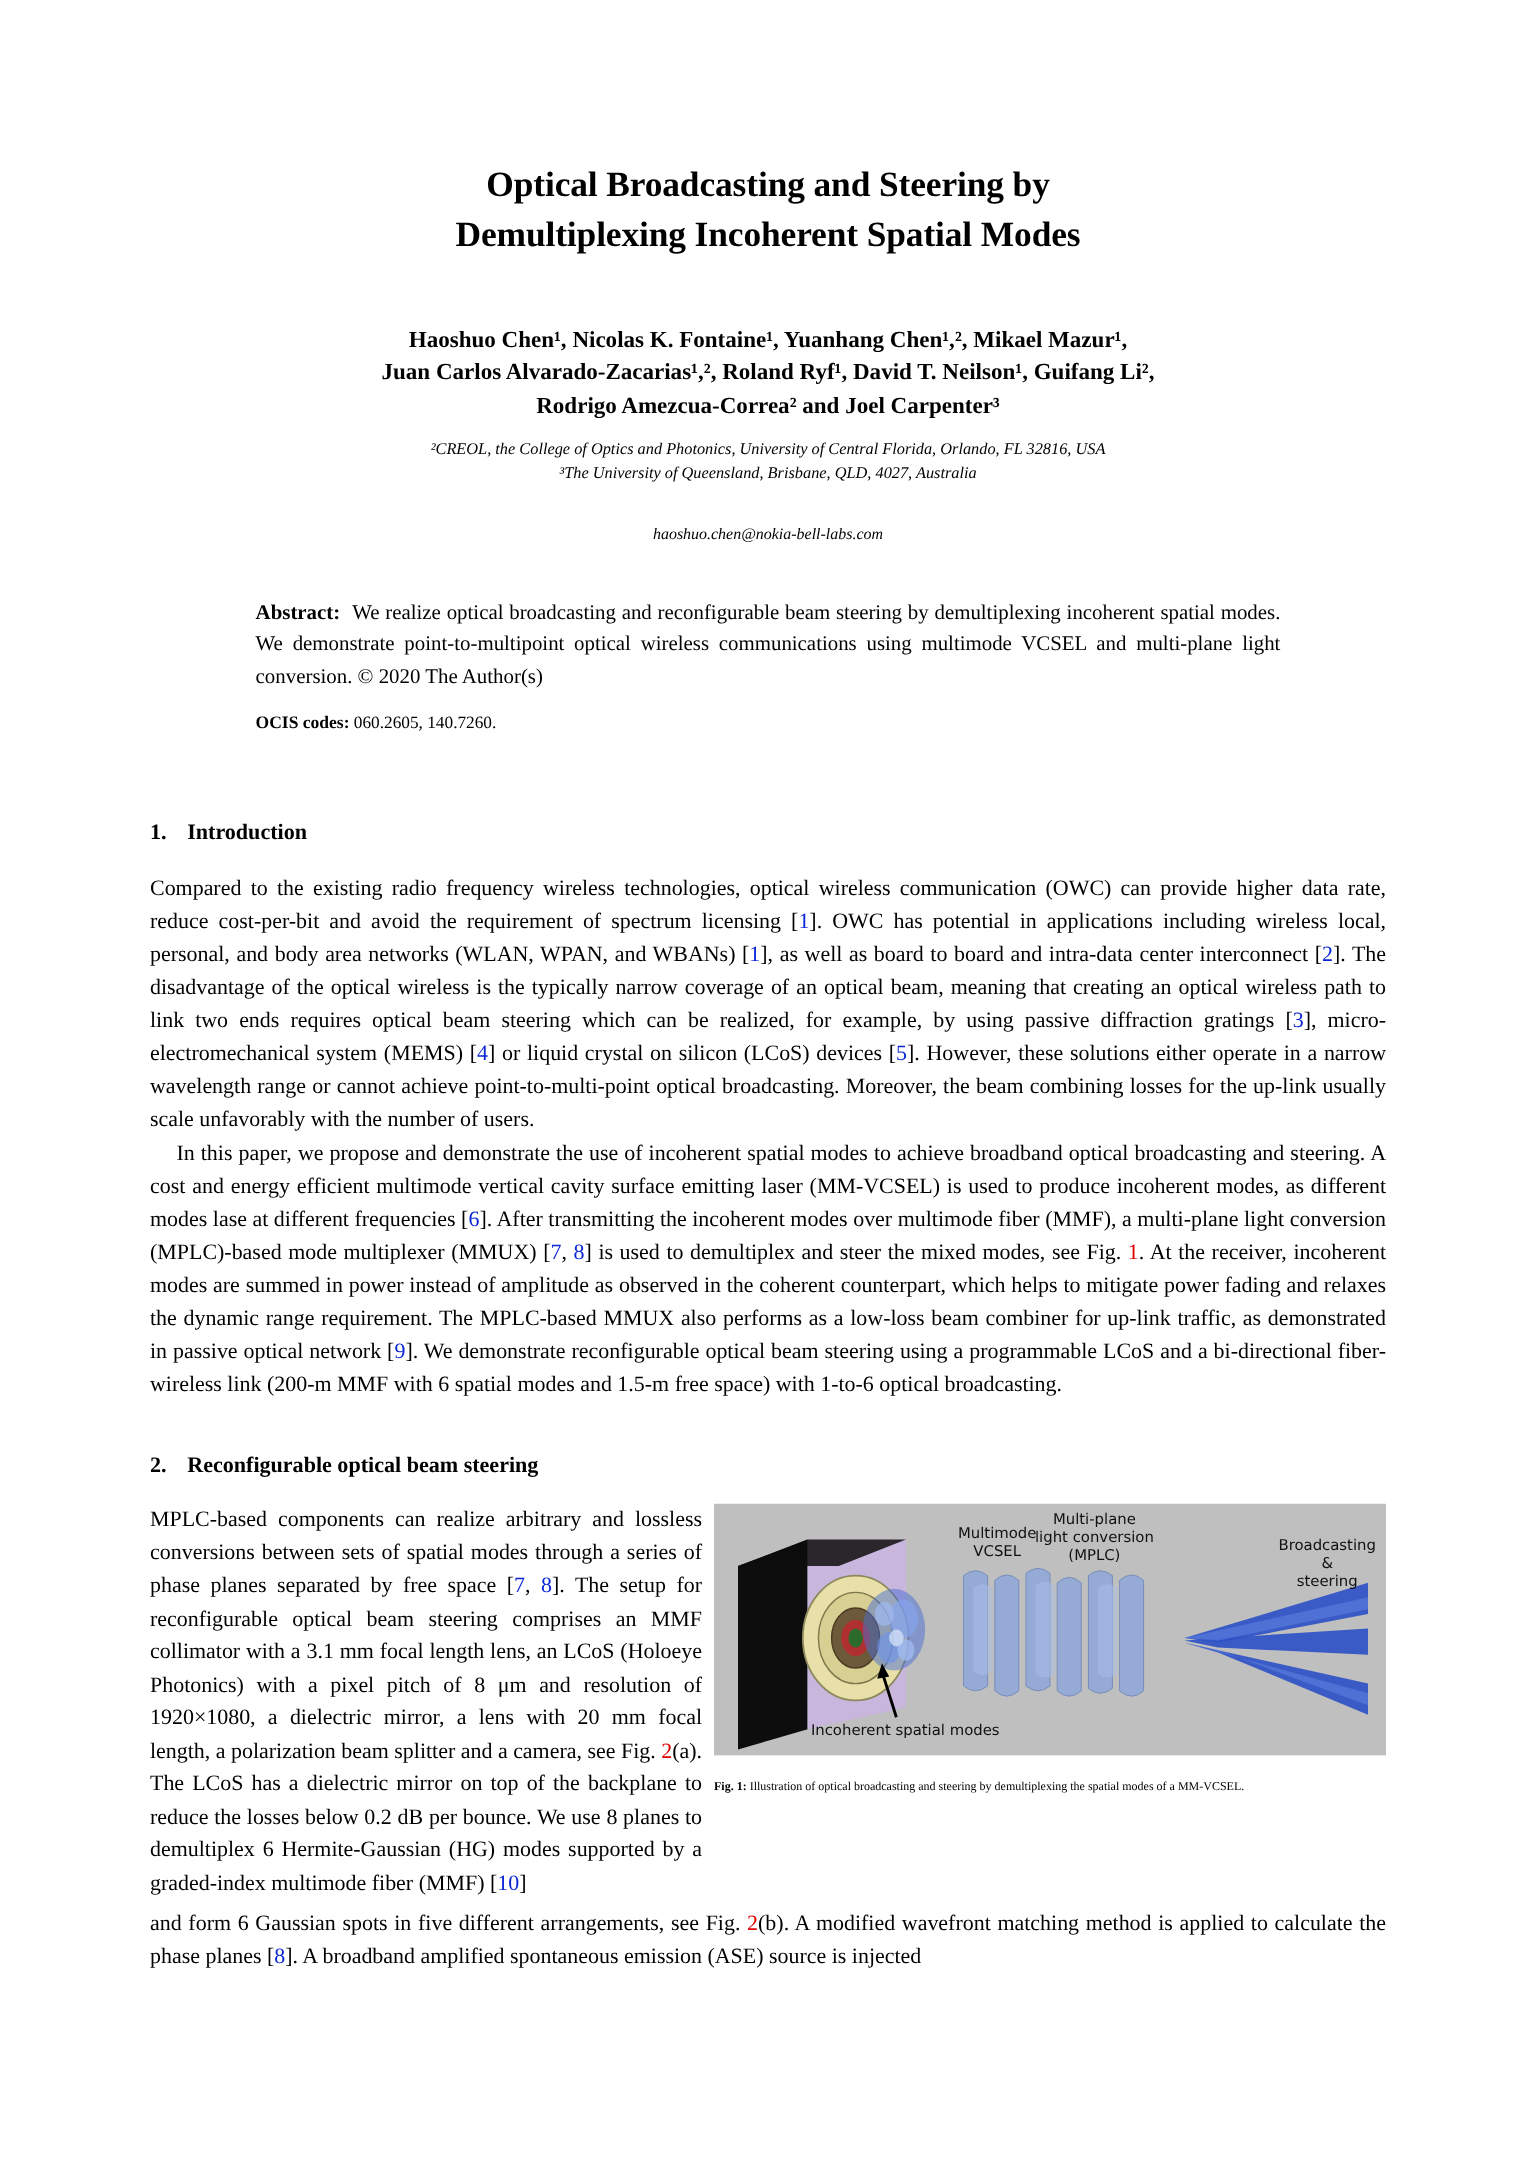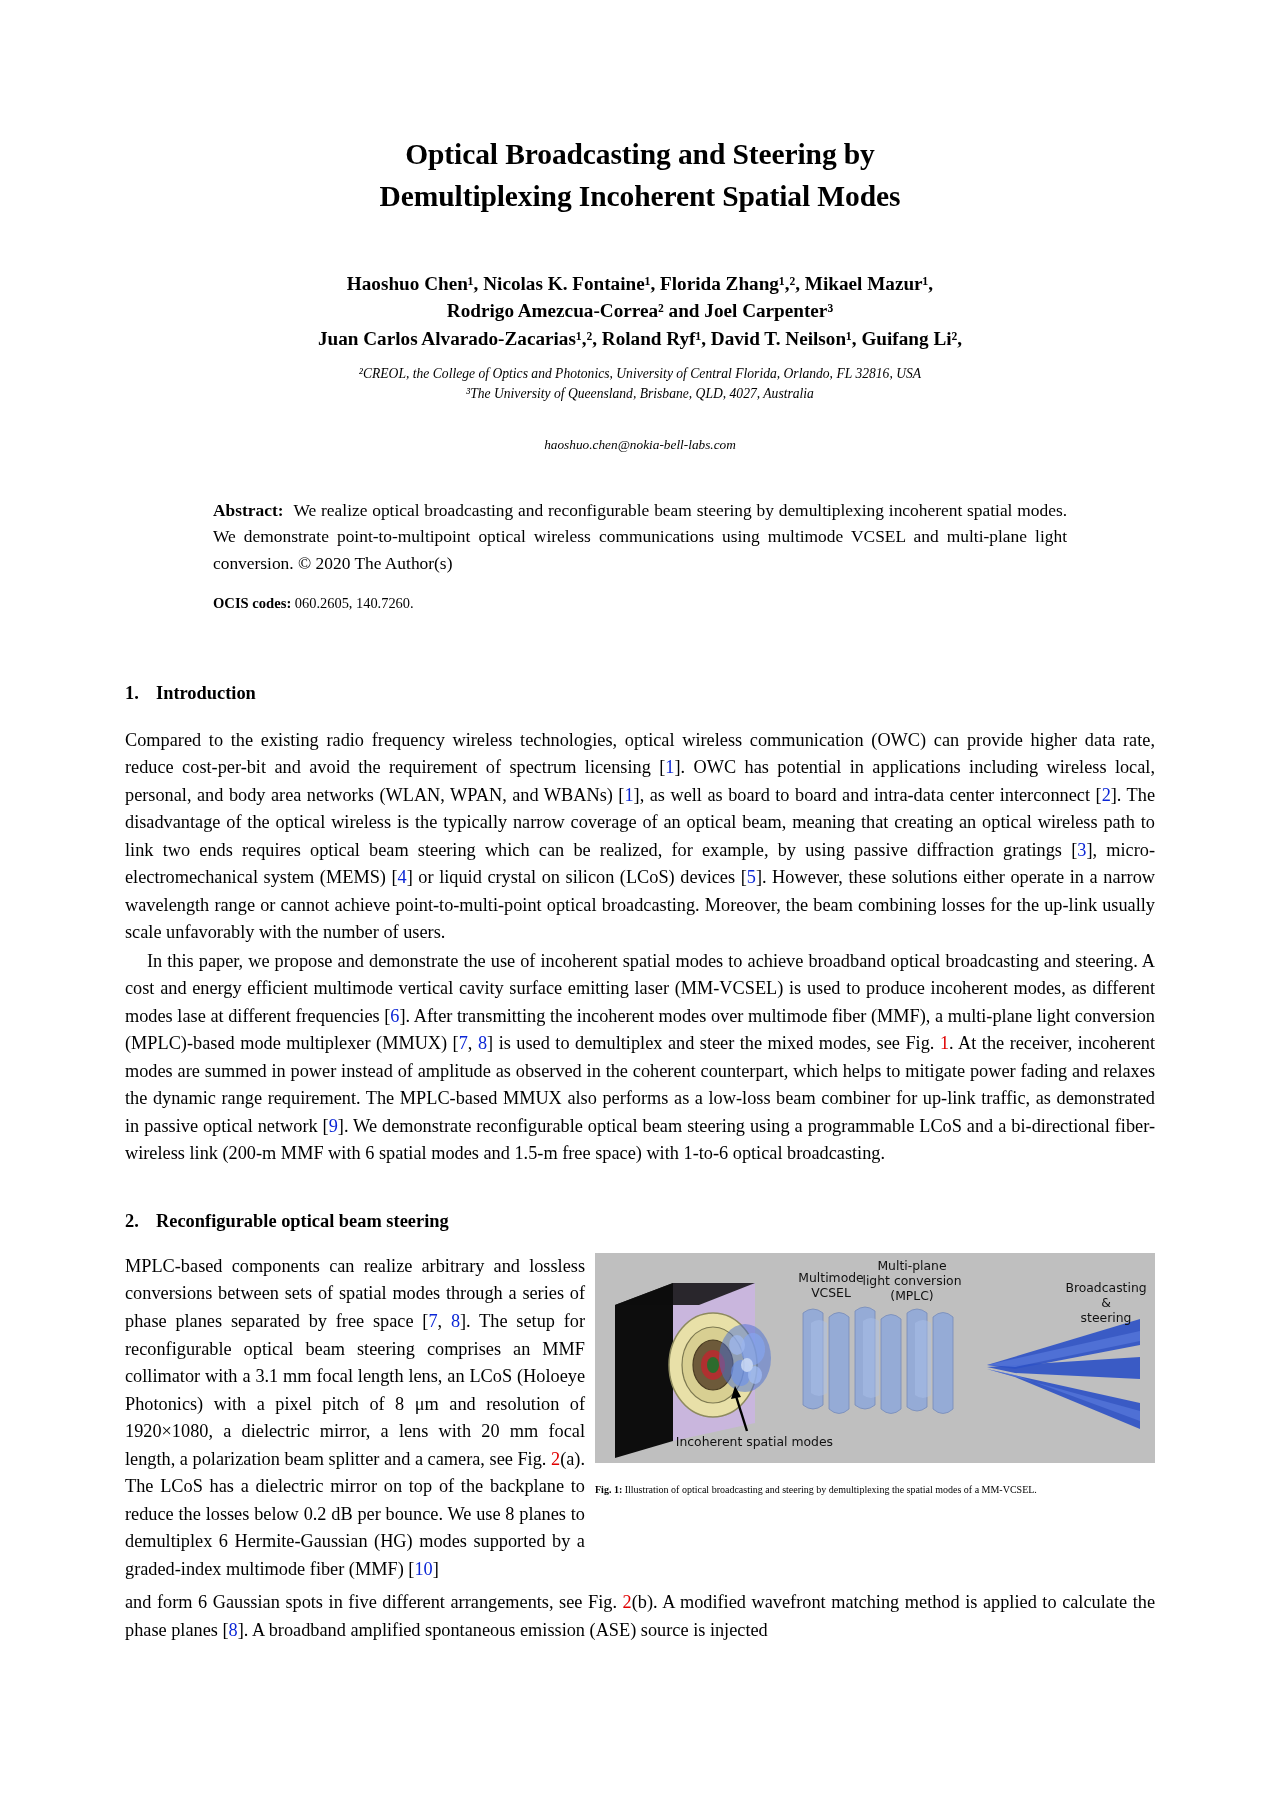--- a/index.html
+++ b/index.html
@@ -168,23 +168,23 @@
 <body>
 
 <div class="page">
 
   <h1 class="title">
     <span class="tline">Optical Broadcasting and Steering by</span>
     <span class="tline">Demultiplexing Incoherent Spatial Modes</span>
   </h1>
 
   <div class="authors">
-    <span class="aline">Haoshuo Chen¹, Nicolas K. Fontaine¹, Florida Zhang¹,², Mikael Mazur¹,</span>
+    <span class="aline">Haoshuo Chen¹, Nicolas K. Fontaine¹, Yuanhang Chen¹,², Mikael Mazur¹,</span>
+    <span class="aline">Juan Carlos Alvarado-Zacarias¹,², Roland Ryf¹, David T. Neilson¹, Guifang Li²,</span>
     <span class="aline">Rodrigo Amezcua-Correa² and Joel Carpenter³</span>
-    <span class="aline">Juan Carlos Alvarado-Zacarias¹,², Roland Ryf¹, David T. Neilson¹, Guifang Li²,</span>
   </div>
 
   <div class="affils">
     <span class="fline">²CREOL, the College of Optics and Photonics, University of Central Florida, Orlando, FL 32816, USA</span>
     <span class="fline">³The University of Queensland, Brisbane, QLD, 4027, Australia</span>
   </div>
 
   <div class="email">haoshuo.chen@nokia-bell-labs.com</div>
 
   <div class="abstract-block">

